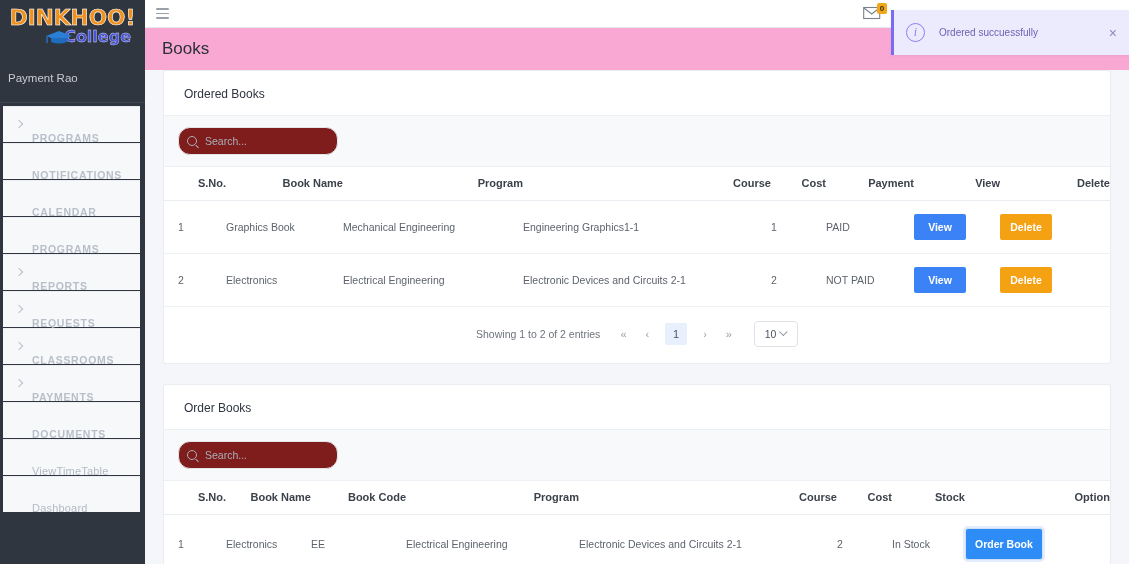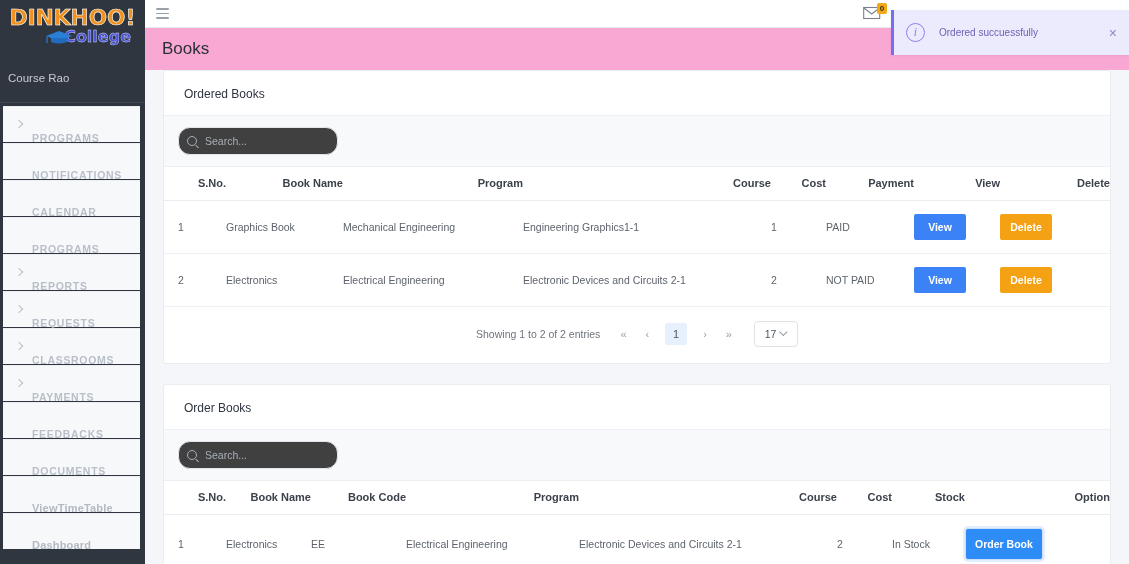--- a/index.html
+++ b/index.html
@@ -92,21 +92,21 @@
   .menu-item .chev.blank::before { display: none; }
   .menu-label {
     font-size: 10.5px;
     letter-spacing: 0.7px;
     color: #b9bfc9;
     font-weight: bold;
     white-space: nowrap;
     margin-top: 27px;
   }
   .menu-label.normalcase {
-    font-weight: bold;
+    font-weight: normal;
     letter-spacing: 0.2px;
     font-size: 11px;
     color: #b4bac4;
   }
   .menu-item::after {
     content: "";
     position: absolute;
     right: -5px; top: -1px;
     width: 5px; height: 5px;
     background: #2f3640;
@@ -176,21 +176,21 @@
   }
   .card-title { font-size: 12px; color: #2e3440; }
 
   .toolbar {
     background: #f8f9fb;
     padding: 11px 14px;
     border-bottom: 1px solid #eceff3;
   }
   .search-box {
     width: 160px; height: 28px;
-    background: #404040;
+    background: #7f1d1d;
     border: 1px solid #e2e6eb;
     border-radius: 12px;
     display: flex; align-items: center;
     padding: 0 8px;
     gap: 6px;
   }
   .search-box input {
     border: none; outline: none;
     font-size: 10.5px; color: #8a9099;
     width: 100%; background: transparent;
@@ -329,21 +329,21 @@
       <div class="logo-line1">DINKHOO!</div>
       <div class="logo-line2">
         <svg class="cap-icon" viewBox="0 0 30 15">
           <polygon points="2,6 15,1 28,6 15,11" fill="#2a7fd4"></polygon>
           <path d="M7 8 L7 12 Q15 15 23 12 L23 8" fill="#1f6cbd"></path>
           <line x1="3" y1="6.5" x2="3" y2="13" stroke="#2a7fd4" stroke-width="1.2"></line>
         </svg>
         <span>eCollege</span>
       </div>
     </div>
-    <div class="user-name">Course Rao</div>
+    <div class="user-name">Payment Rao</div>
     <div class="side-divider"></div>
     <div class="menu" id="menu">
         <div class="menu-item">
           <span class="chev"></span>
           <span class="menu-label">PROGRAMS</span>
         </div>
         <div class="menu-item">
           <span class="chev blank"></span>
           <span class="menu-label">NOTIFICATIONS</span>
         </div>
@@ -363,24 +363,20 @@
           <span class="chev"></span>
           <span class="menu-label">REQUESTS</span>
         </div>
         <div class="menu-item">
           <span class="chev"></span>
           <span class="menu-label">CLASSROOMS</span>
         </div>
         <div class="menu-item">
           <span class="chev"></span>
           <span class="menu-label">PAYMENTS</span>
-        </div>
-        <div class="menu-item">
-          <span class="chev blank"></span>
-          <span class="menu-label">FEEDBACKS</span>
         </div>
         <div class="menu-item">
           <span class="chev blank"></span>
           <span class="menu-label">DOCUMENTS</span>
         </div>
         <div class="menu-item">
           <span class="chev blank"></span>
           <span class="menu-label normalcase">ViewTimeTable</span>
         </div>
         <div class="menu-item">
@@ -467,21 +463,21 @@
             </tbody>
         </table>
         <div class="pager">
           <span class="pager-info">Showing 1 to 2 of 2 entries</span>
           <span class="pg">«</span>
           <span class="pg">‹</span>
           <span class="pg-num">1</span>
           <span class="pg">›</span>
           <span class="pg">»</span>
           <div class="per-page">
-            <span>17</span>
+            <span>10</span>
             <span class="caret"></span>
           </div>
         </div>
       </div>
 
       <div class="card">
         <div class="card-head">
           <div class="card-title">Order Books</div>
         </div>
         <div class="toolbar">

